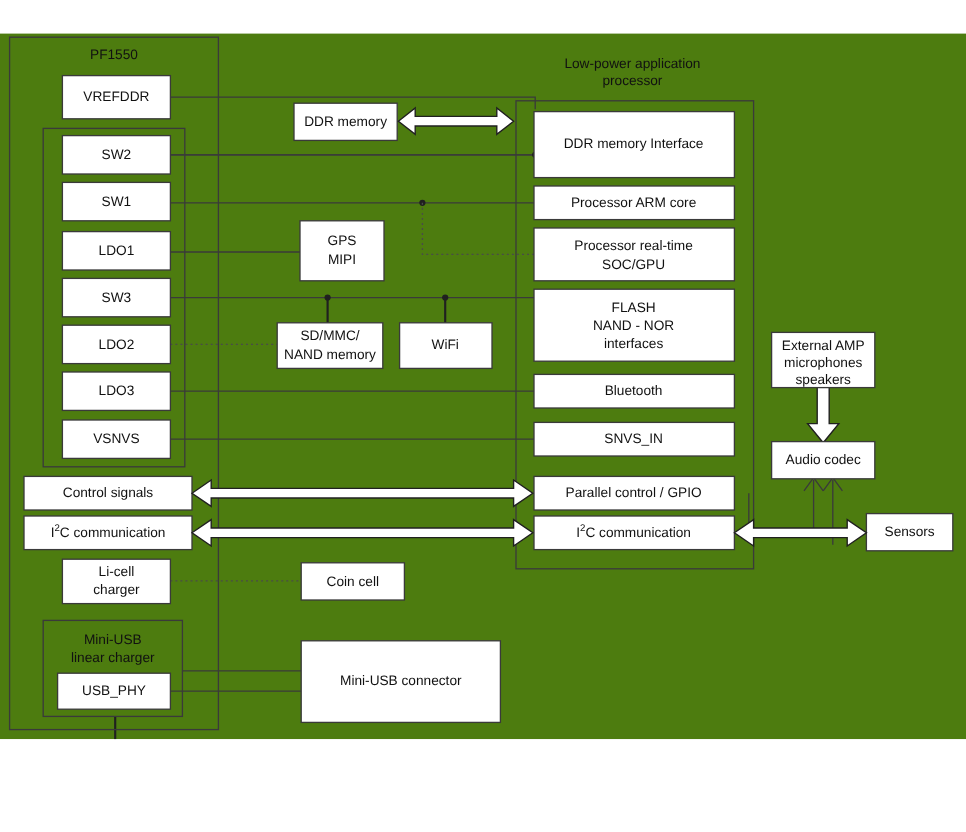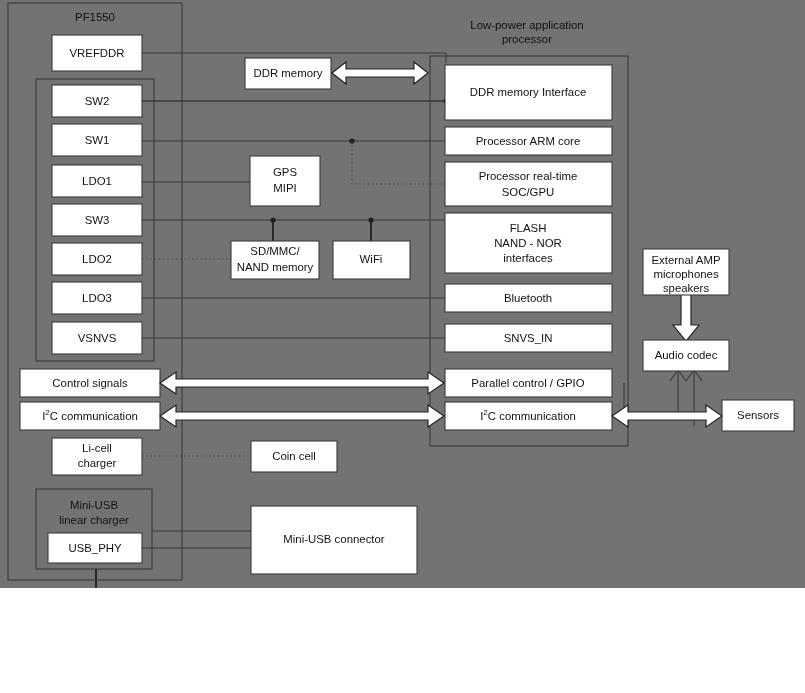--- a/index.html
+++ b/index.html
@@ -1,18 +1,18 @@
 <!DOCTYPE html>
 <html><head>
 <meta charset="utf-8">
 <title>PF1550 Block Diagram</title>
 <style>
   html,body{margin:0;padding:0;background:#ffffff;}
   body{font-family:"Liberation Sans", sans-serif;}
-  #stage{position:relative;width:805px;height:588px;background:#737373;overflow:hidden;}
+  #stage{position:relative;width:805px;height:588px;background:#4d7c0f;overflow:hidden;margin-top:28px;}
   svg{position:absolute;left:0;top:0;}
   .bx{fill:#ffffff;stroke:#3a3a3a;stroke-width:1.1;}
   .bx-outer{fill:none;stroke:#3a3a3a;stroke-width:1.1;}
   .ln{stroke:#3a3a3a;stroke-width:1.1;fill:none;}
   .ln-thick{stroke:#202020;stroke-width:1.8;fill:none;}
   .dot{fill:#202020;}
   .dash{stroke:#4a4a4a;stroke-width:1.1;fill:none;stroke-dasharray:1.6 2.6;}
   .arrowshape{fill:#ffffff;stroke:#202020;stroke-width:1.15;stroke-linejoin:miter;}
   .cyl{fill:#ffffff;stroke:#4a4a4a;stroke-width:1.1;}
   text{fill:#111111;font-family:"Liberation Sans", sans-serif;font-size:11.4px;}

